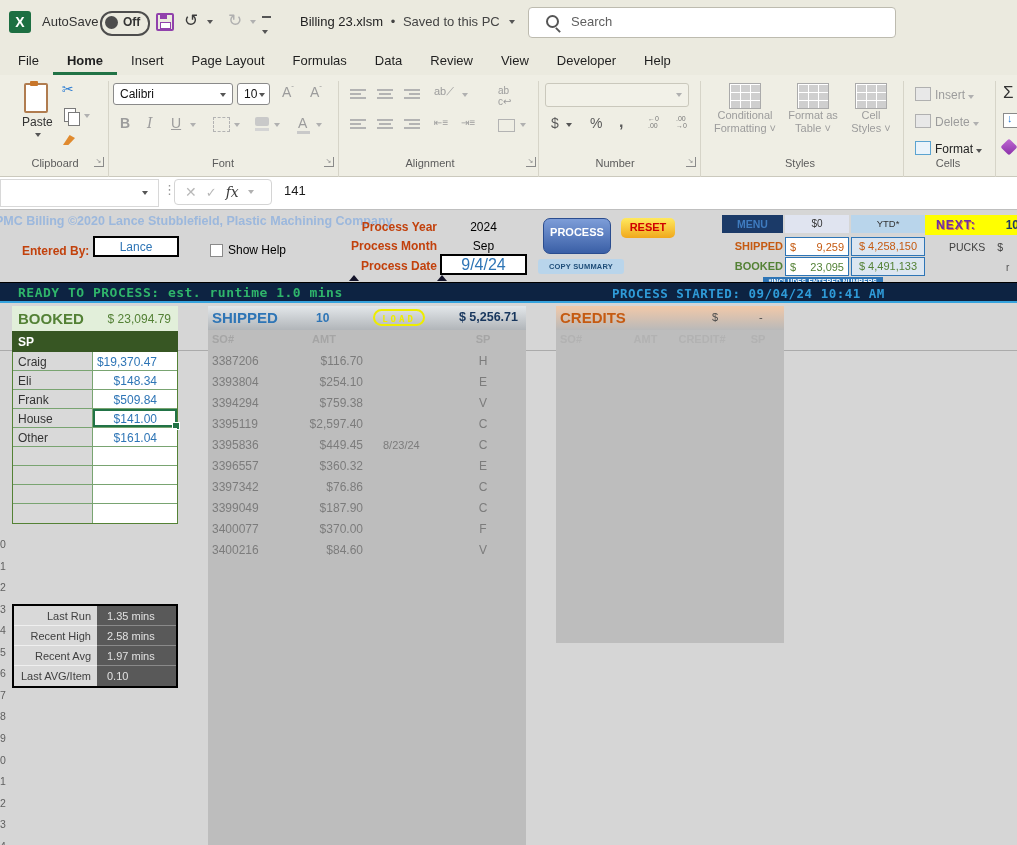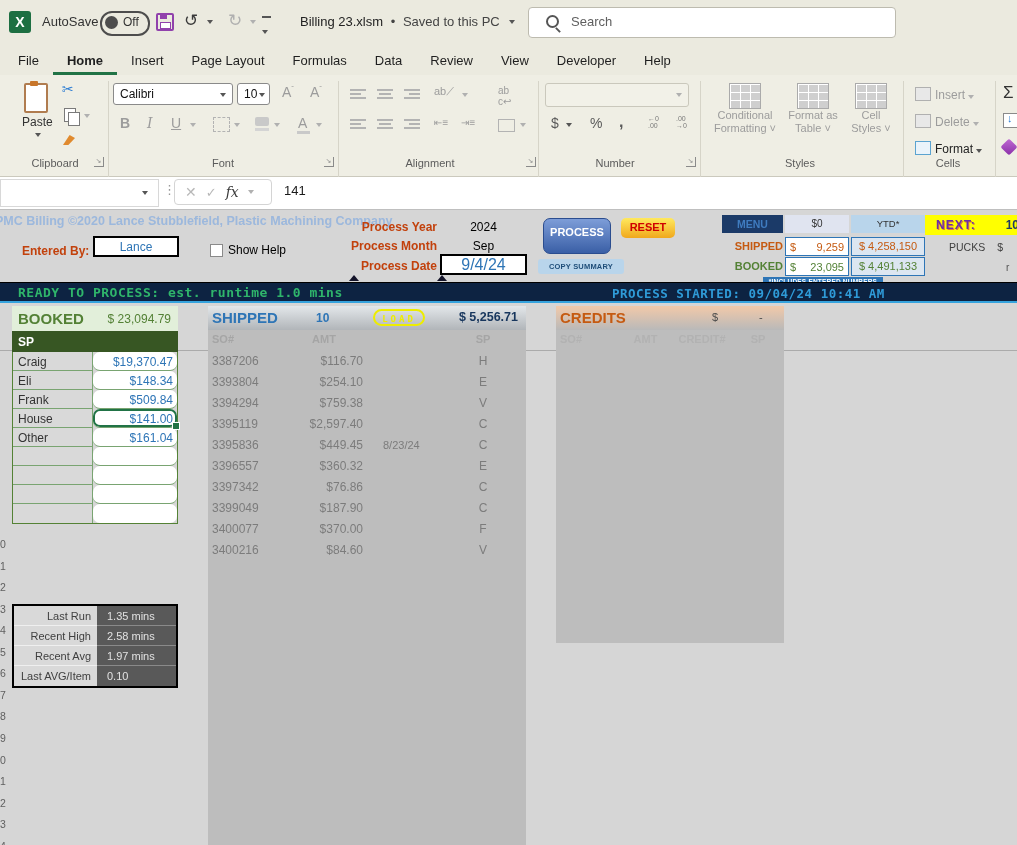--- a/index.html
+++ b/index.html
@@ -3,21 +3,21 @@
 <meta charset="utf-8">
 <style>
   html,body{margin:0;padding:0;background:#d6d6d6;font-family:"Liberation Sans","DejaVu Sans",sans-serif;}
   #app{position:relative;width:1017px;height:845px;overflow:hidden;background:#d6d6d6;}
   .abs{position:absolute;}
 
   
   .titlebar{position:absolute;top:0;left:0;width:1017px;height:45px;background:#ebeadf;}
   .xl-icon{position:absolute;left:9px;top:11px;width:22px;height:22px;background:#1d6f42;border-radius:3px;color:#fff;font-weight:bold;font-size:14px;text-align:center;line-height:22px;}
   .autosave-lab{position:absolute;left:42px;top:14px;font-size:13px;color:#333;}
-  .toggle{position:absolute;left:100px;top:11px;width:46px;height:21px;border:2px solid #4d4d4d;border-radius:12px;background:#ebeadf;}
+  .toggle{position:absolute;left:100px;top:11px;width:46px;height:21px;border:2px solid #4d4d4d;border-radius:12px;background:#ebeadf;font-weight:bold;}
   .toggle .knob{position:absolute;left:3px;top:3px;width:13px;height:13px;border-radius:50%;background:#4d4d4d;}
   .toggle .state{position:absolute;left:21px;top:2px;font-size:12px;color:#333;}
   .floppy{position:absolute;left:156px;top:13px;width:14px;height:14px;border:2px solid #9141ac;border-radius:2px;}
   .floppy:before{content:"";position:absolute;left:2px;top:-1px;width:7px;height:5px;background:#9141ac;}
   .floppy:after{content:"";position:absolute;left:2px;bottom:0;width:9px;height:5px;background:#fff;border:1px solid #9141ac;}
   .undo{position:absolute;left:184px;top:10px;font-size:17px;color:#3a3a3a;}
   .redo{position:absolute;left:228px;top:10px;font-size:17px;color:#b0b0b0;}
   .tri{width:0;height:0;border-left:3px solid transparent;border-right:3px solid transparent;border-top:4px solid #555;display:inline-block;}
   .tri.gray{border-top-color:#b0b0b0;}
   .qat-cust{position:absolute;left:262px;top:16px;width:9px;}
@@ -110,21 +110,21 @@
 
   
   .booked{position:absolute;left:12px;top:96px;width:166px;}
   .bk-head{height:25px;background:#e2efda;display:flex;align-items:center;justify-content:space-between;padding:0 7px 0 6px;}
   .bk-title{color:#538135;font-weight:bold;font-size:15px;}
   .bk-total{color:#538135;font-size:12px;}
   .bk-sp{height:21px;background:#375623;color:#fff;font-weight:bold;font-size:12px;line-height:21px;padding-left:5px;border:1px solid #375623;box-sizing:border-box;}
   .bk-body{border:1px solid #548235;border-top:none;}
   .bk-row{display:flex;height:19px;}
   .bk-name{width:81px;background:#d9d9d9;font-size:12px;color:#333;line-height:20px;padding-left:5px;box-sizing:border-box;border-right:1px solid #79a471;border-bottom:1px solid #79a471;}
-  .bk-val{width:85px;background:#fff;font-size:12px;color:#2e75b6;line-height:20px;text-align:right;padding-right:4px;box-sizing:border-box;border-bottom:1px solid #79a471;position:relative;border-radius:7px;}
+  .bk-val{width:85px;background:#fff;font-size:12px;color:#2e75b6;line-height:20px;text-align:right;padding-right:20px;box-sizing:border-box;border-bottom:1px solid #79a471;position:relative;}
   .bk-row:last-child .bk-name,.bk-row:last-child .bk-val{border-bottom:none;}
   .bk-val.sel{box-shadow:inset 0 0 0 2px #217346;}
   .handle{position:absolute;right:-3px;bottom:-3px;width:6px;height:6px;background:#217346;border:1px solid #fff;}
 
   
   .stats{position:absolute;left:12px;top:394px;width:166px;border:2px solid #000;box-sizing:border-box;}
   .st-row{display:flex;height:20px;}
   .st-lab{width:83px;background:#d9d9d9;color:#3f3f3f;font-size:11px;text-align:right;padding-right:6px;line-height:20px;box-sizing:border-box;border-bottom:1px solid #efefef;}
   .st-val{width:79px;background:#595959;color:#e2e2e2;font-size:11px;padding-left:10px;line-height:20px;box-sizing:border-box;border-bottom:1px solid #8a8a8a;}
   .st-row:last-child .st-lab,.st-row:last-child .st-val{border-bottom:none;}

